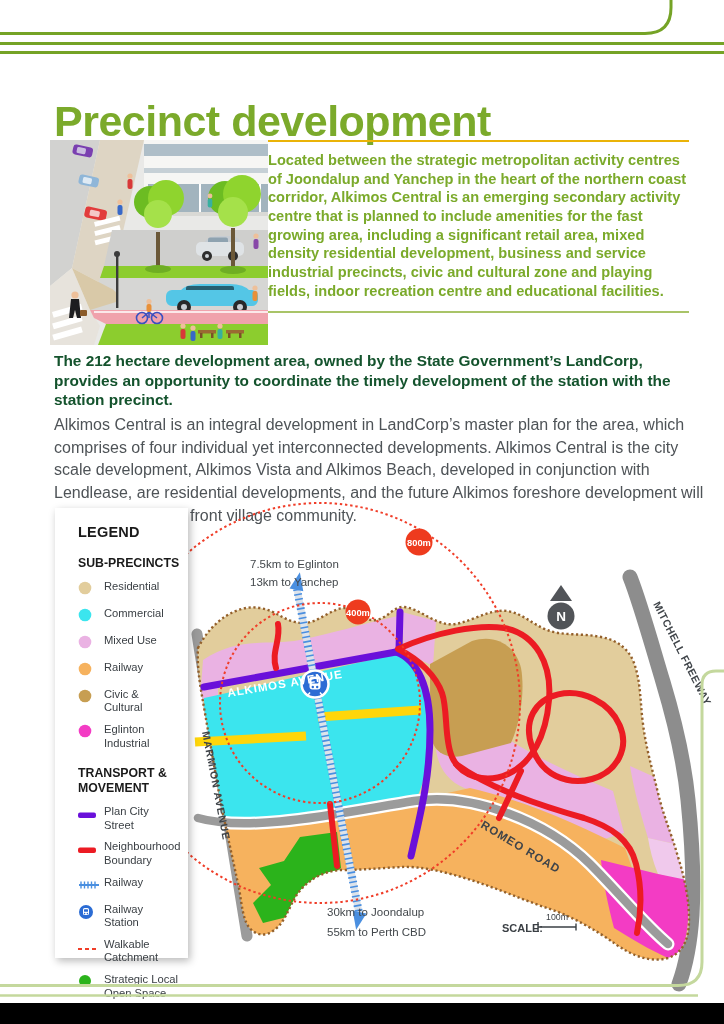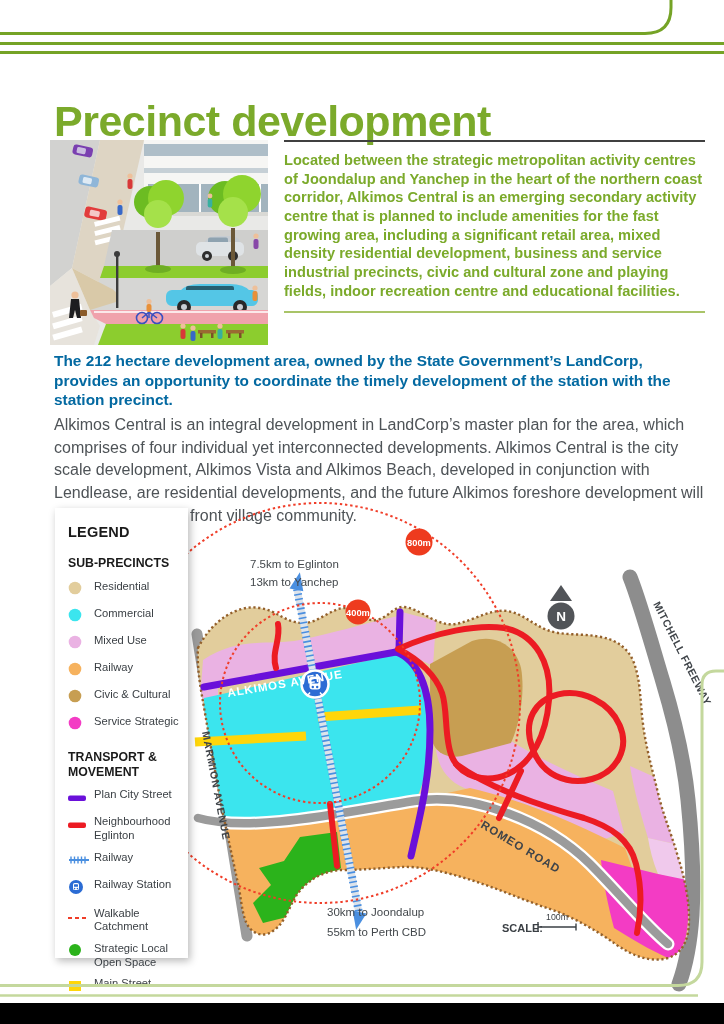--- a/index.html
+++ b/index.html
@@ -10,41 +10,41 @@
   }
   .abs{position:absolute;}
   
   .page-title{
     left:54px;top:68px;width:620px;
     font-size:43px;font-weight:700;color:#7baa2b;letter-spacing:-0.5px;
   }
   
   .illus{left:50px;top:140px;width:218px;height:205px;display:block;}
   .intro-block{
-    left:284px;top:140px;width:421px;
-    border-top:2px solid #404040;border-bottom:2px solid #a9c468;
+    left:268px;top:140px;width:421px;
+    border-top:2px solid #eab308;border-bottom:2px solid #a9c468;
     padding:9px 0 11px 0;
   }
   .intro-text{
     font-size:14.6px;line-height:1.28;font-weight:bold;color:#7baa2b;
   }
   .lead-text{
     left:54px;top:351px;width:655px;
-    font-size:15.4px;line-height:1.27;font-weight:bold;color:#0369a1;
+    font-size:15.4px;line-height:1.27;font-weight:bold;color:#14532d;
   }
   .body-text{
     left:54px;top:414px;width:655px;
     font-size:16px;line-height:1.42;color:#4e5357;
   }
   
   .map-svg{left:0;top:500px;width:724px;height:500px;z-index:1;}
   .legend-card{
     left:55px;top:508px;width:133px;height:450px;box-sizing:border-box;
     background:#ffffff;box-shadow:2px 3px 8px rgba(0,0,0,0.28);
-    padding:16px 8px 10px 13px;z-index:2;
+    padding:16px 8px 10px 23px;z-index:2;
   }
   .lg-title{font-size:14.5px;font-weight:800;color:#1a1a1a;margin-bottom:13px;letter-spacing:.2px;}
   .lg-section{font-size:12.3px;font-weight:800;color:#1a1a1a;margin:16px 0 9px 0;line-height:1.2;}
   .lg-row{display:flex;align-items:flex-start;margin-bottom:8px;}
   .lg-sw{flex:0 0 26px;padding-top:1px;}
   .lg-label{font-size:11.2px;color:#3b4045;line-height:1.22;}
   .frame-svg{left:0;top:0;width:724px;height:1024px;z-index:3;pointer-events:none;}
 </style>
 </head>
 <body>
@@ -345,36 +345,36 @@
   <div class="lg-row">
     <span class="lg-sw"><svg width="16" height="14">
           <circle cx="7" cy="7" r="6.3" fill="#c79e52"></circle>
         </svg></span>
     <span class="lg-label">Civic &amp; Cultural</span>
   </div>
   <div class="lg-row">
     <span class="lg-sw"><svg width="16" height="14">
           <circle cx="7" cy="7" r="6.3" fill="#f33cc4"></circle>
         </svg></span>
-    <span class="lg-label">Service Strategic</span>
+    <span class="lg-label">Eglinton Industrial</span>
   </div>
 
   <div class="lg-section" style="width:100px">TRANSPORT &amp; MOVEMENT</div>
 
   <div class="lg-row">
     <span class="lg-sw"><svg width="20" height="10">
           <rect x="0" y="2.5" width="18" height="5.5" rx="2" fill="#6a10da"></rect>
         </svg></span>
     <span class="lg-label">Plan City Street</span>
   </div>
   <div class="lg-row">
     <span class="lg-sw"><svg width="20" height="10">
           <rect x="0" y="2.5" width="18" height="5.5" rx="2" fill="#ec1b23"></rect>
         </svg></span>
-    <span class="lg-label">Neighbourhood Eglinton</span>
+    <span class="lg-label">Neighbourhood Boundary</span>
   </div>
   <div class="lg-row">
     <span class="lg-sw"><svg width="22" height="12">
           <g fill="none" stroke="#4a8fe0">
       <line x1="1" y1="6" x2="21" y2="6" stroke-width="2"></line>
       <line x1="3" y1="2.5" x2="3" y2="9.5" stroke-width="1.4"></line>
             <line x1="6.5" y1="2.5" x2="6.5" y2="9.5" stroke-width="1.4"></line>
       <line x1="10" y1="2.5" x2="10" y2="9.5" stroke-width="1.4"></line>
             <line x1="13.5" y1="2.5" x2="13.5" y2="9.5" stroke-width="1.4"></line>
       <line x1="17" y1="2.5" x2="17" y2="9.5" stroke-width="1.4"></line>

